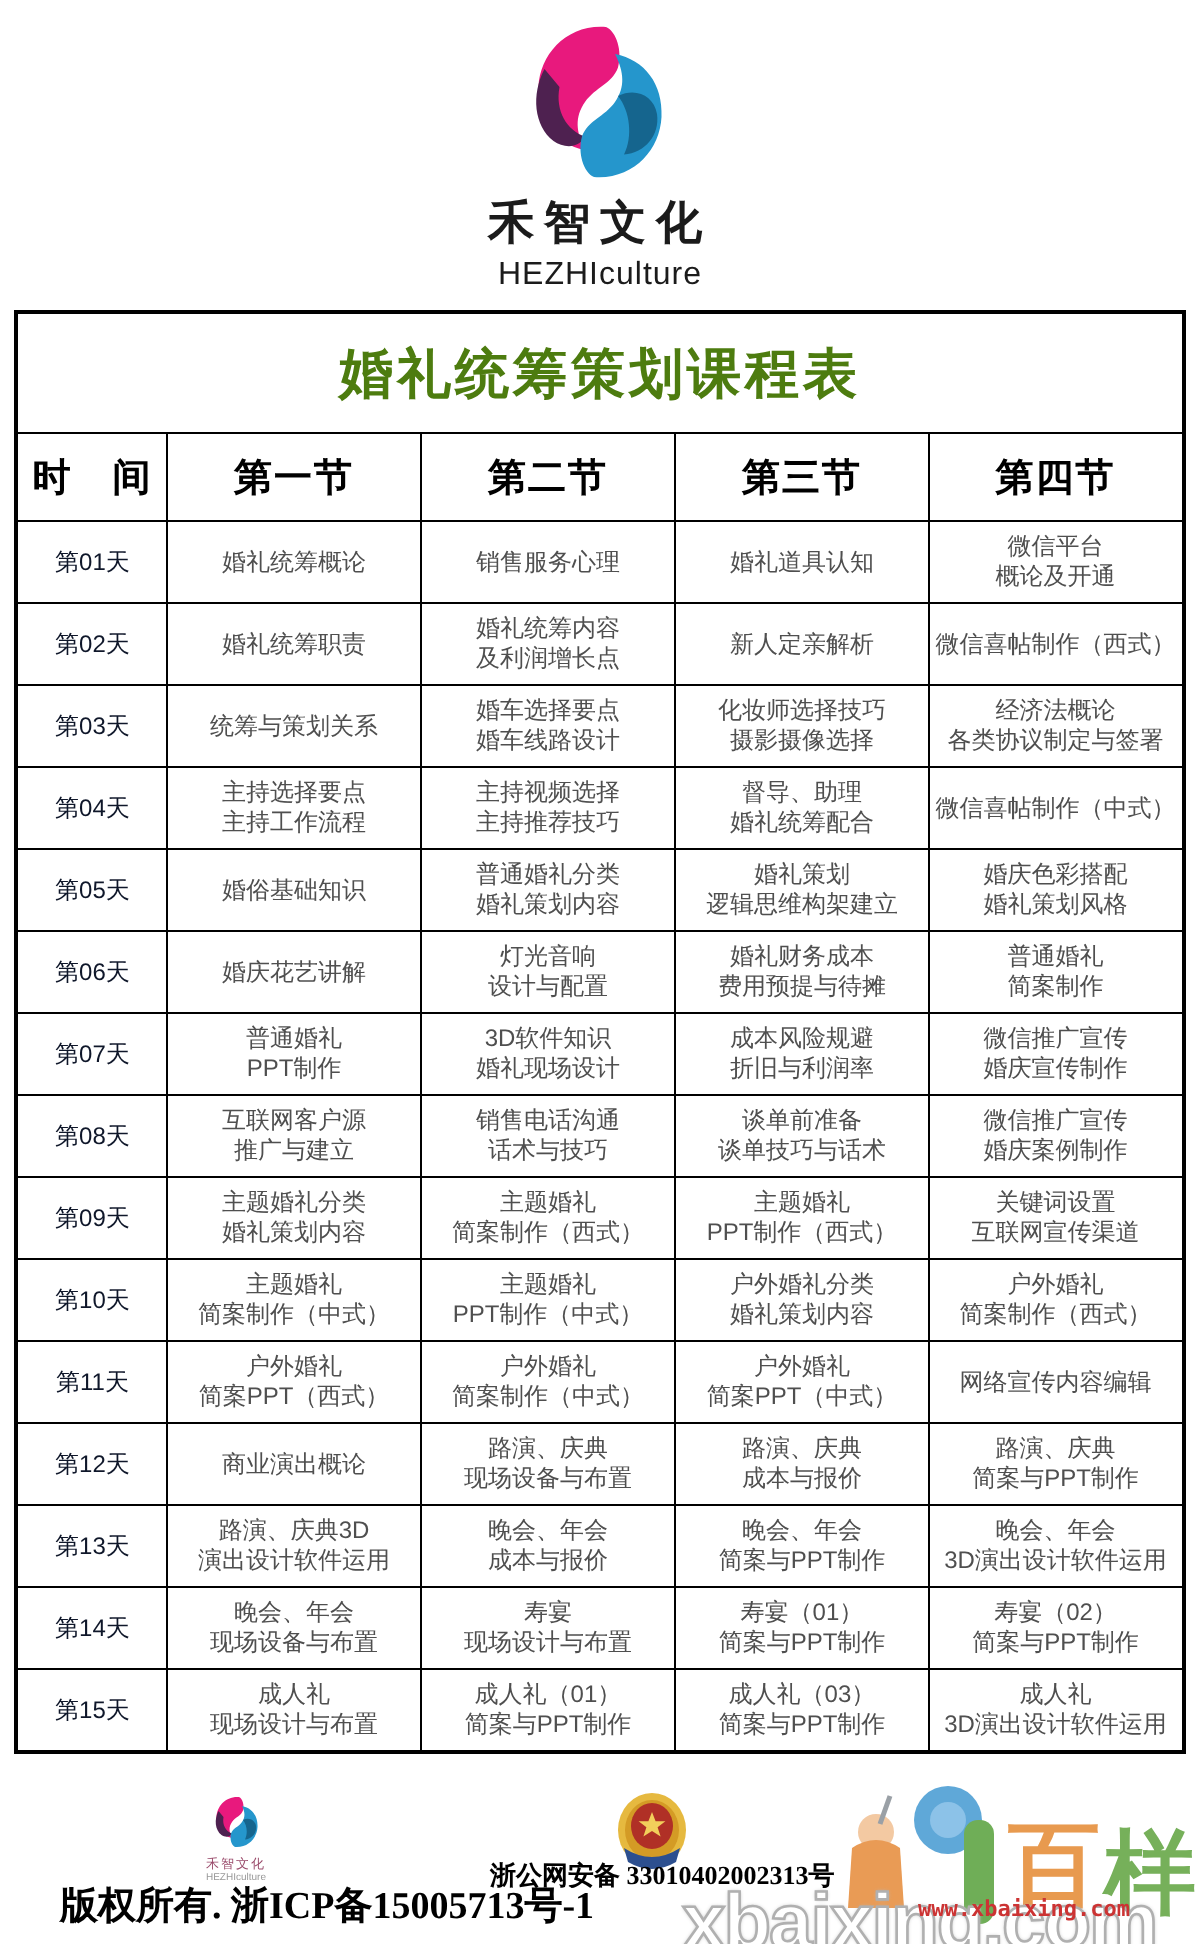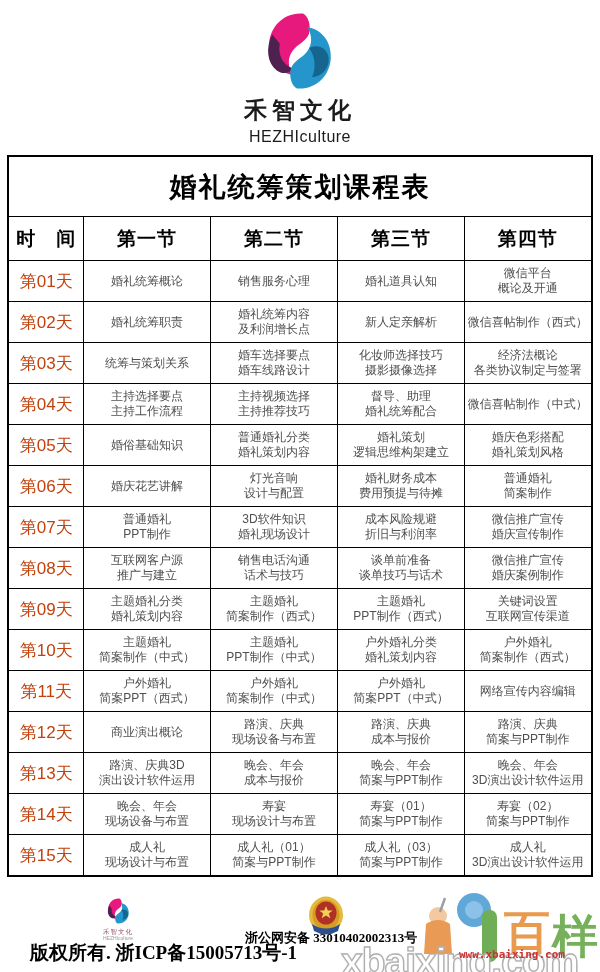--- a/index.html
+++ b/index.html
@@ -17,28 +17,28 @@
   .brand-en{font-size:16px;color:#1b1b1b;letter-spacing:.5px;margin-top:2px;}
   
   table.course-table{
     width:584px;margin:0 auto;border-collapse:collapse;table-layout:fixed;
     border:2px solid #000;
   }
   .course-table th,.course-table td{border:1px solid #000;text-align:center;vertical-align:middle;padding:0;}
   col.c-day{width:75px;}
   col.c-sec{width:127px;}
   .title-cell{
-    height:59px;font-size:27px;font-weight:bold;letter-spacing:2px;color:#000000;
+    height:59px;font-size:27px;font-weight:bold;letter-spacing:2px;color:#4d7c0f;
     font-family:"Liberation Serif","DejaVu Serif",serif;
   }
   .head-cell{
     height:43px;font-size:19px;font-weight:bold;color:#000;letter-spacing:1px;
     font-family:"Liberation Serif","DejaVu Serif",serif;
   }
-  .day-cell{height:40px;font-size:17px;color:#c2410c;}
+  .day-cell{height:40px;font-size:12px;color:#0f172a;}
   .course-cell{height:40px;font-size:12px;color:#4f4f4f;}
   .cell-line{line-height:15px;}
   
   .footer{position:absolute;left:0;top:890px;width:600px;height:82px;}
   .f-logo-block{position:absolute;left:93px;top:8px;width:50px;text-align:center;}
   .logo-small{width:25px;height:26px;display:inline-block;}
   .f-logo-cn{font-size:6.5px;color:#9a4b6b;letter-spacing:1px;line-height:7px;}
   .f-logo-en{font-size:5px;color:#999;line-height:6px;}
   .copyright{
     position:absolute;left:30px;top:50px;font-size:19px;font-weight:bold;color:#000;

